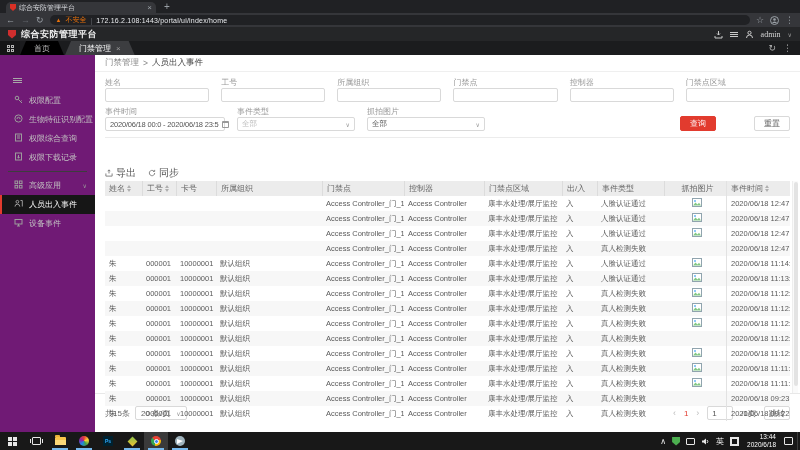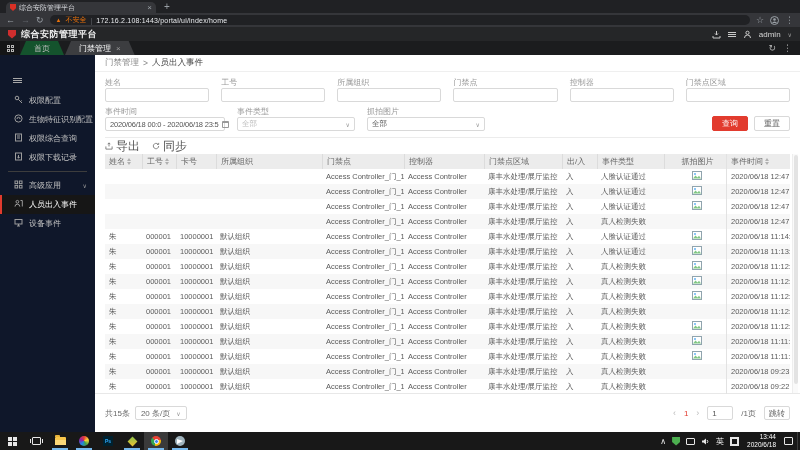--- a/index.html
+++ b/index.html
@@ -23,38 +23,38 @@
   #url-text { color:#e8eaed; font-size:7px; letter-spacing:.2px; }
   .bar-right { display:flex; gap:6px; align-items:center; }
 
   
   #app-header { height:14px; background:#252628; display:flex; align-items:center; padding:0 8px; }
   #app-logo { width:8px; height:9px; background:#cf2e2e; clip-path:polygon(0 0,100% 0,100% 60%,50% 100%,0 60%); margin-right:5px; }
   #app-title { color:#f2f2f2; font-size:9px; font-weight:bold; letter-spacing:.5px; }
   #header-right { margin-left:auto; display:flex; align-items:center; gap:7px; color:#c9c9c9; }
   .bars { display:inline-flex; flex-direction:column; gap:1px; }
   .bars i { display:block; width:8px; height:1px; background:#c9c9c9; }
-  #user-name { font-size:8px; color:#d5d5d5; }
+  #user-name { font-size:8px; color:#d5d5d5;font-family:Liberation Serif, serif; }
   .chev { color:#9a9a9a; font-size:6px; }
 
   
   #app-tabrow { height:14px; background:#1b1c1e; display:flex; align-items:stretch; }
   #grid-btn { width:20px; display:flex; align-items:center; justify-content:center; background:#141516; }
   .grid-ic { display:grid; grid-template-columns:3px 3px; gap:1px; }
   .grid-ic i { width:3px; height:3px; border:1px solid #b5b5b5; }
-  .app-tab { display:flex; align-items:center; gap:5px; padding:0 14px; font-size:8px; color:#bdbdbd; background:#14532d; margin-right:1px; clip-path:polygon(6px 0,calc(100% - 6px) 0,100% 100%,0 100%); }
+  .app-tab { display:flex; align-items:center; gap:5px; padding:0 14px; font-size:8px; color:#bdbdbd; background:#000000; margin-right:1px; clip-path:polygon(6px 0,calc(100% - 6px) 0,100% 100%,0 100%); }
   .app-tab.active { background:#3c3d40; color:#fff; }
   .app-tab .tcls { color:#9a9a9a; font-size:8px; }
   #tabrow-right { margin-left:auto; display:flex; align-items:center; gap:7px; padding-right:8px; color:#b5b5b5; font-size:9px; }
 
   
   #main { flex:1; display:flex; min-height:0; }
 
   
-  #sidebar { width:95px; background:#0f172a; flex:none; padding-top:6px; display:flex; flex-direction:column; }
+  #sidebar { width:95px; background:#701a75; flex:none; padding-top:6px; display:flex; flex-direction:column; }
   #hamburger { padding:4px 0 8px 13px; }
   #hamburger .bars i { width:9px; background:#a8a8a8; }
   .side-item { height:19px; display:flex; align-items:center; gap:6px; padding-left:12px; color:#c2c2c2; font-size:8px; white-space:nowrap; border-left:2px solid transparent; }
   .side-item svg { flex:none; }
   .side-item.active { background:#161616; color:#ffffff; border-left-color:#e23b2e; }
   .side-item .sp { flex:1; }
   .side-item .chev { margin-right:8px; }
   .side-divider { height:1px; background:#3d3d3d; margin:4px 8px; }
 
   
@@ -68,27 +68,27 @@
   .f-input { height:14px; border:1px solid #d9d9d9; border-radius:2px; width:100%; background:#fff; }
   #filter-row2 { display:flex; margin-top:4px; align-items:flex-end; }
   .f-col { width:118px; margin-right:12px; }
   .f-select, .f-date { height:14px; border:1px solid #d9d9d9; border-radius:2px; display:flex; align-items:center; padding:0 4px; font-size:7.5px; color:#555; gap:3px; }
   .f-date span { white-space:nowrap; letter-spacing:-.2px; }
   .f-select .sel-val { flex:1; }
   .f-select.muted .sel-val { color:#bbb; }
   .f-select .chev { font-size:6px; color:#999; }
   .cal-ic { margin-left:auto; width:7px; height:7px; border:1px solid #999; border-top-width:2px; border-radius:1px; flex:none; }
   #filter-buttons { margin-left:auto; display:flex; gap:6px; }
-  .btn { height:15px; padding:0 9px; font-size:8px; border-radius:2px; display:flex; align-items:center; }
+  .btn { height:15px; padding:0 9px; font-size:8px; border-radius:2px; display:flex; align-items:center;margin-left:32px; }
   .btn.primary { background:#e23b2e; color:#fff; border:1px solid #e23b2e; }
   .btn.plain { background:#fff; color:#555; border:1px solid #d9d9d9; }
 
   #list-divider { height:1px; background:#ececec; margin:6px 0 0 0; }
 
-  #list-toolbar { height:16px; display:flex; align-items:center; gap:12px; padding:0 10px; font-size:12px; color:#555; }
+  #list-toolbar { height:16px; display:flex; align-items:center; gap:12px; padding:0 10px; font-size:10px; color:#555;margin-top:27px; }
   .tool { display:flex; align-items:center; gap:3px; }
   .tool svg { display:block; }
 
   
   #table-wrap { flex:1; padding:0 10px; min-height:0; position:relative; }
   .tr { display:flex; height:15px; align-items:center; }
   #table-header { background:#ececec; }
   .th { font-size:8px; color:#666; padding-left:4px; display:flex; align-items:center; gap:2px; height:100%; border-left:1px solid #dcdcdc; overflow:hidden; white-space:nowrap; }
   .th:first-child { border-left:none; }
   .sorter { display:inline-flex; flex-direction:column; gap:1px; }

